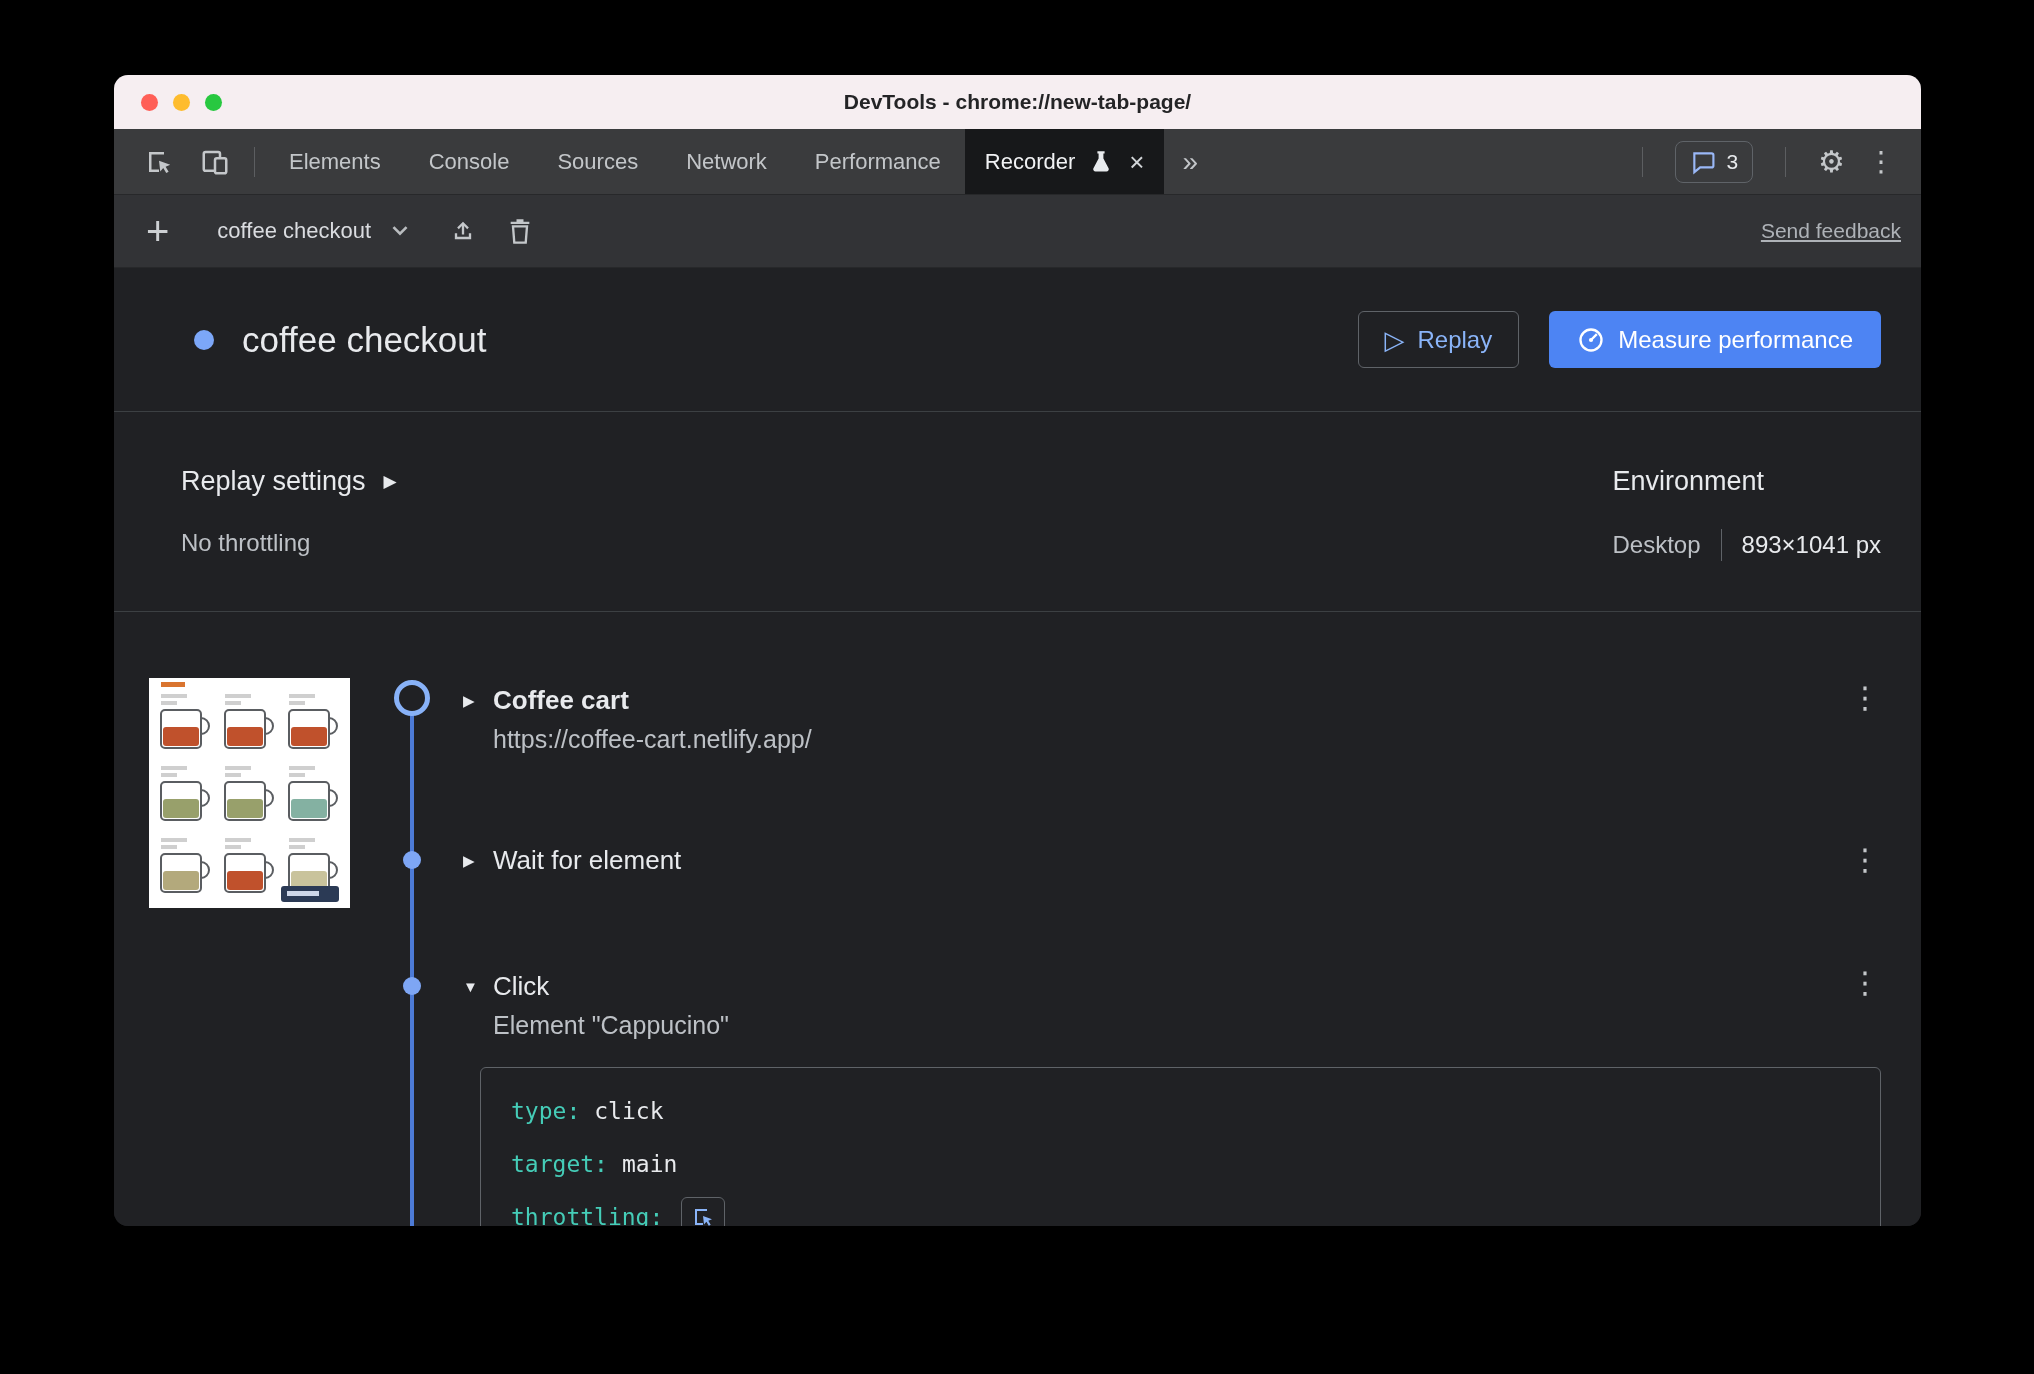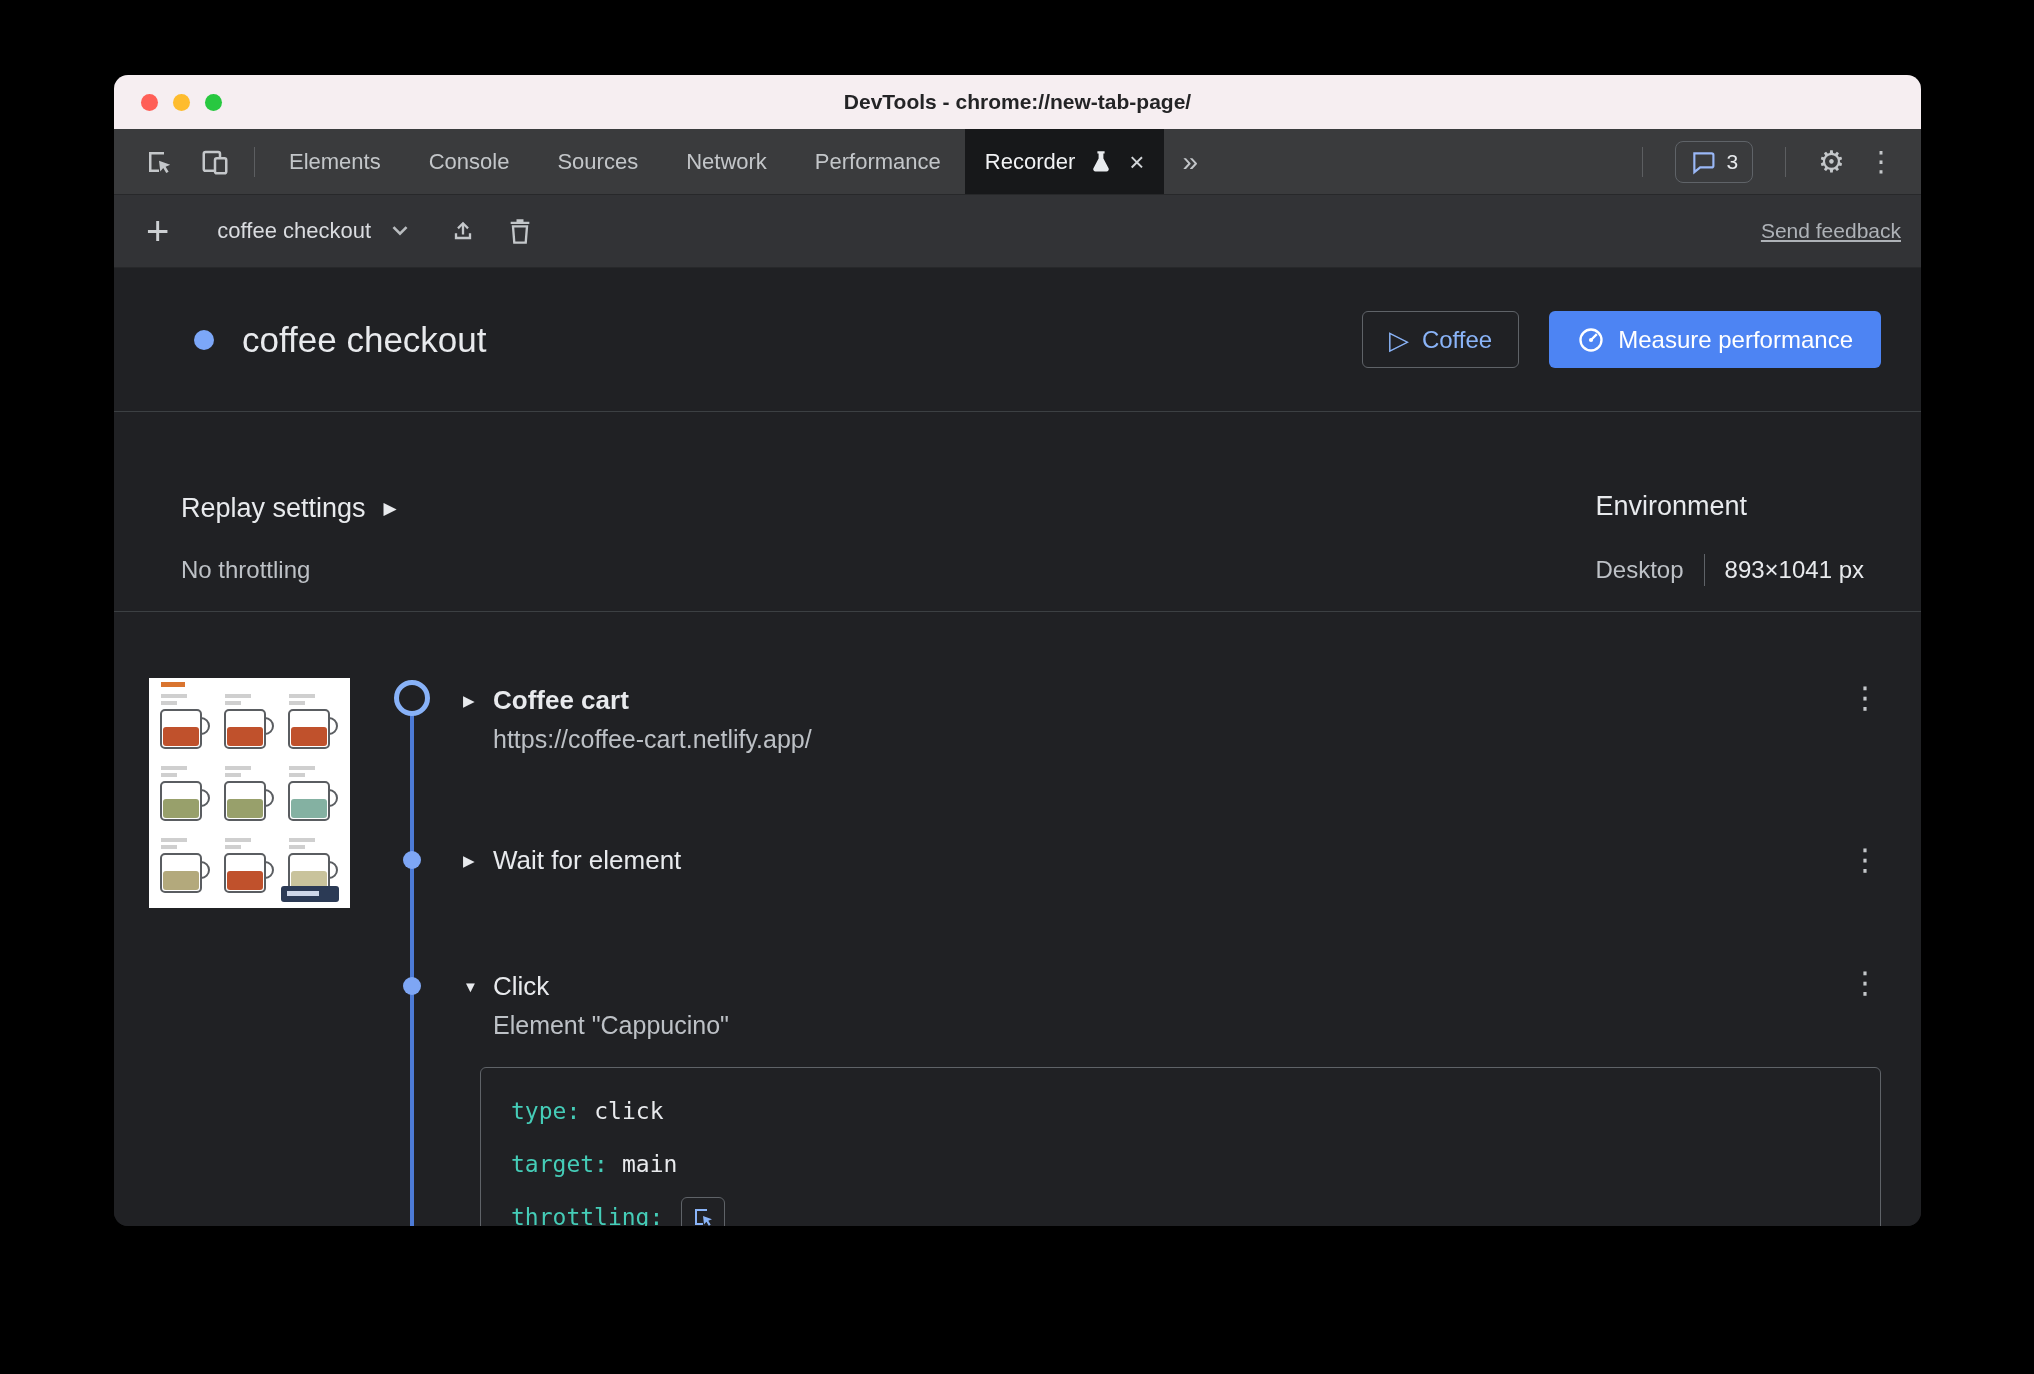--- a/index.html
+++ b/index.html
@@ -55,21 +55,21 @@
   .rec-dot { width: 20px; height: 20px; border-radius: 50%; background: #7ca7f8; }
   .rec-title { font-size: 35px; color: #e8eaed; font-weight: 400; }
   .header-buttons { margin-left: auto; display: flex; gap: 30px; align-items: center; }
   .btn { display: flex; align-items: center; gap: 13px; height: 57px; border-radius: 6px;
     font-size: 24px; border: none; background: transparent; }
   .btn-replay { border: 1px solid #5f6368; color: #8ab4f8; padding: 0 26px; }
   .play-glyph { font-size: 26px; line-height: 1; }
   .btn-measure { background: #4d84f3; color: #ffffff; padding: 16px 28px; }
 
   .settings { flex: 0 0 200px; display: flex; justify-content: space-between;
-    padding: 54px 57px 0 67px; border-bottom: 1px solid #3c4043; align-items: center; }
+    padding: 54px 40px 0 67px; border-bottom: 1px solid #3c4043; }
   .settings-title-row { display: flex; align-items: center; gap: 18px;
     font-size: 27px; color: #e8eaed; }
   .small-arrow { font-size: 17px; color: #e8eaed; line-height: 1; }
   .settings-sub { margin-top: 32px; font-size: 24px; color: #bdc1c6; }
   .env-col .settings-sub { display: flex; align-items: center; gap: 20px; }
   .env-sep { width: 1px; height: 32px; background: #5f6368; }
   .env-size { color: #e8eaed; }
 
   
   .steps { flex: 1; position: relative; }
@@ -206,21 +206,21 @@
   </div>
 
   <div class="main">
 
     <div class="rec-header">
       <div class="rec-dot"></div>
       <div class="rec-title">coffee checkout</div>
       <div class="header-buttons">
         <button class="btn btn-replay">
           <span class="play-glyph">▷</span>
-          <span>Coffee</span>
+          <span>Replay</span>
         </button>
         <button class="btn btn-measure">
           <span>
             <svg width="28" height="28" viewBox="0 0 24 24">
               <circle cx="12" cy="12" r="9" fill="none" stroke="#ffffff" stroke-width="2"></circle>
               <path d="M12 12l5-5" stroke="#ffffff" stroke-width="2"></path>
               <circle cx="12" cy="12" r="1.8" fill="#ffffff"></circle>
             </svg>
           </span>
           <span>Measure performance</span>

